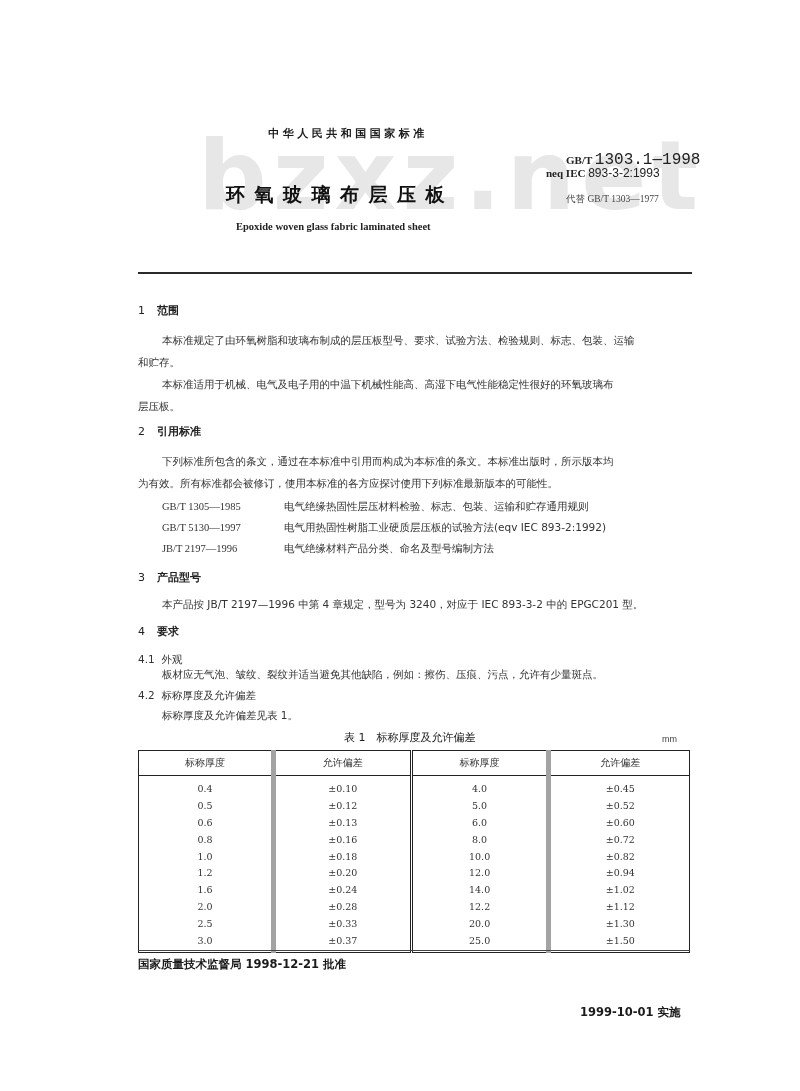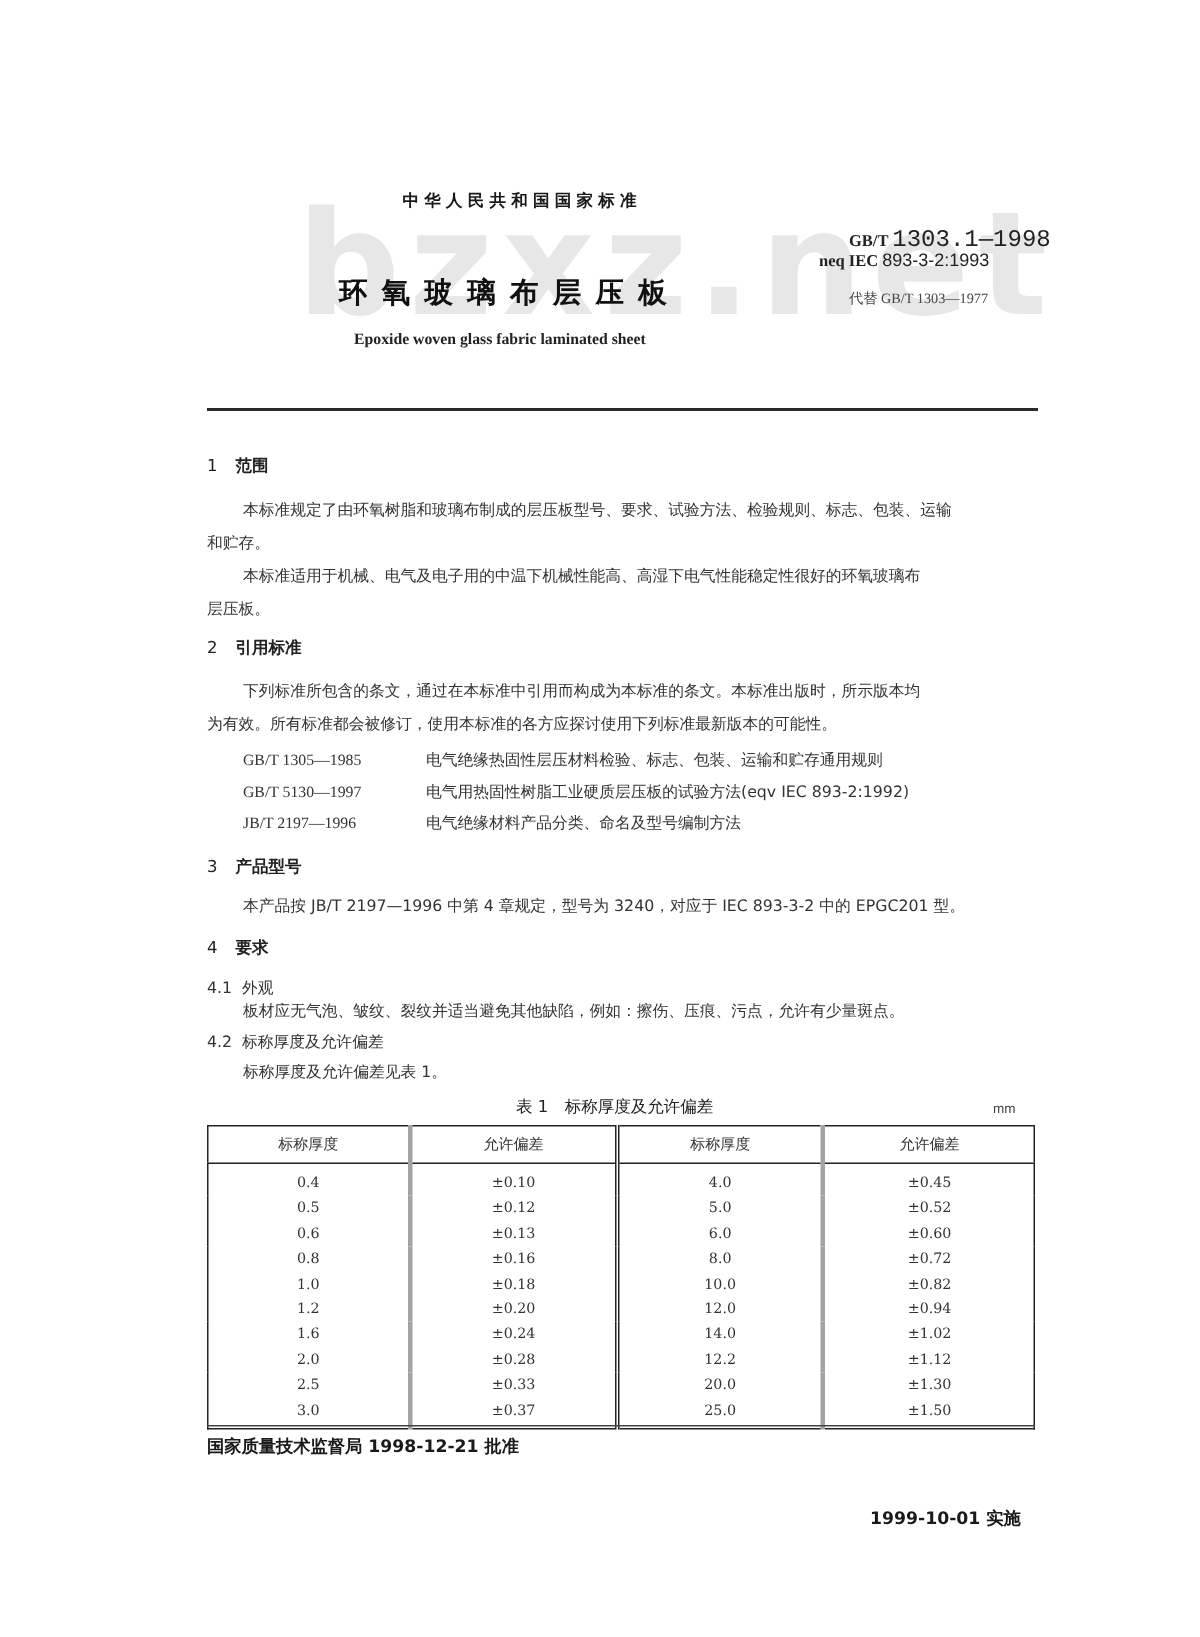--- a/index.html
+++ b/index.html
@@ -18,21 +18,21 @@
     .h1 { font-family: "DejaVu Sans", sans-serif; font-weight: bold; font-size: 11px; color: #222; }
     .h1 .n { font-weight: normal; margin-right: 12px; }
     .p { font-family: "DejaVu Sans", sans-serif; font-size: 10.5px; color: #333; line-height: 22px; }
     .ref { font-family: "DejaVu Sans", sans-serif; font-size: 10.5px; color: #333; }
     .ref .code { font-family: "Liberation Serif", serif; display: inline-block; width: 122px; }
     .caption { left: 344px; top: 730px; font-family: "DejaVu Sans", sans-serif; font-size: 11px; color: #222; }
     .unit { left: 662px; top: 734px; font-family: "Liberation Sans", sans-serif; font-size: 9px; color: #444; }
     table.tol { position: absolute; left: 138px; top: 750px; width: 552px; border-collapse: collapse; border: 1.5px solid #222; font-family: "DejaVu Serif", serif; font-size: 9.5px; color: #333; }
     table.tol th { font-family: "DejaVu Sans", sans-serif; font-weight: normal; font-size: 10px; height: 22px; border-bottom: 1px solid #222; }
     table.tol td { text-align: center; height: 16.9px; padding: 0; }
-    table.tol th, table.tol td { border-left: 3px solid #a3a3a3; }
+    table.tol th, table.tol td { border-left: 5px solid #a3a3a3; }
     table.tol .mid { border-left: 3px double #222; }
     .footer-left { left: 138px; top: 957px; font-family: "DejaVu Sans", sans-serif; font-weight: bold; font-size: 11.5px; color: #1a1a1a; }
     .footer-right { left: 580px; top: 957px; font-family: "DejaVu Sans", sans-serif; font-weight: bold; font-size: 11.5px; color: #1a1a1a; margin-top: 48px; }
     .footer-rule { left: 138px; top: 950px; width: 552px; height: 1px; background: #444; }
   </style>
 </head>
 <body>
 
 <div class="abs watermark">bzxz.net</div>
 

